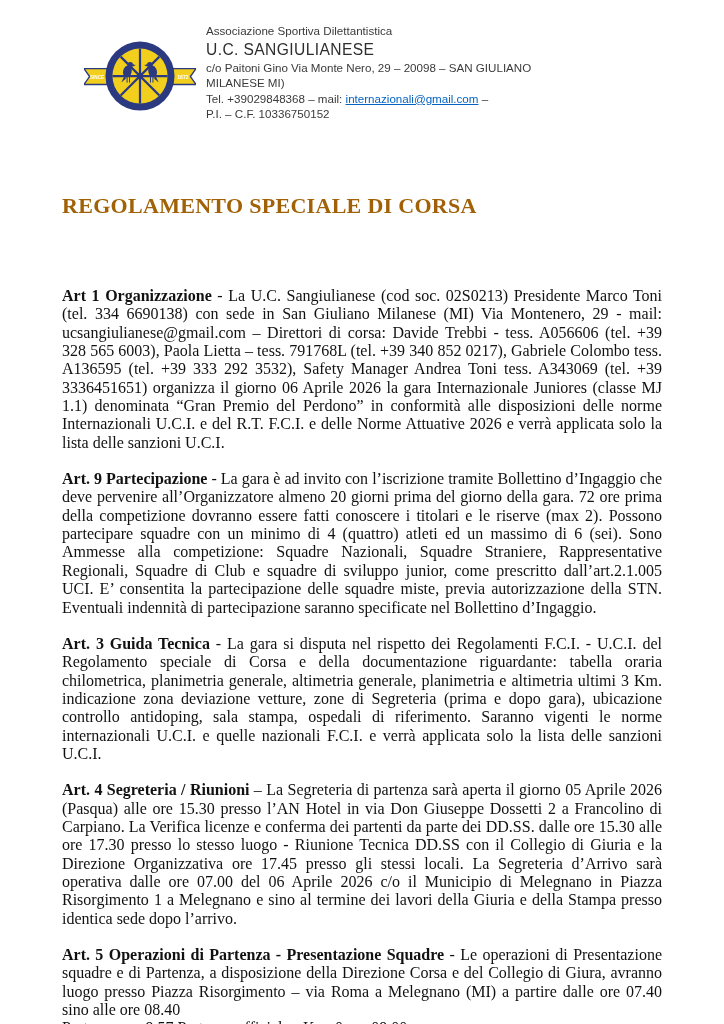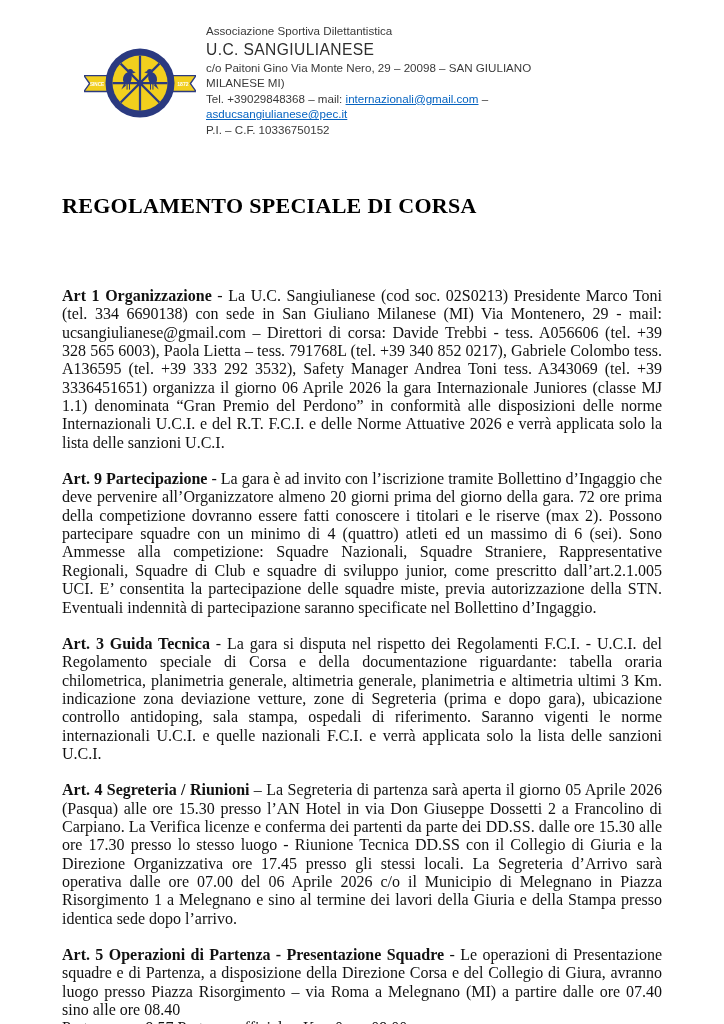--- a/index.html
+++ b/index.html
@@ -10,21 +10,21 @@
     color:#111111;
     position:relative;
     overflow:hidden;
   }
 
   
   .letterhead {
     position:absolute;
     top:20px; left:84px;
     display:flex;
-    align-items:center;
+    align-items:flex-start;
     gap:10px;
   }
   .logo-wrap { width:112px; height:94px; flex:0 0 auto; margin-top:10px; }
   .head-text {
     font-family:"Liberation Sans", sans-serif;
     color:#3a3a3a;
     font-size:11.6px;
     line-height:15.6px;
     padding-top:3px;
     max-width:360px;
@@ -45,21 +45,21 @@
   }
 
   
   .doc-title {
     position:absolute;
     top:193px; left:62px;
     width:600px;
     font-size:22px;
     font-weight:bold;
     letter-spacing:0.3px;
-    color:#000000;
+    color:#a16207;
     font-family:"Liberation Serif", serif;
   }
   .articles {
     position:absolute;
     top:287px; left:62px;
     width:600px;
   }
   .articles p {
     font-size:16px;
     line-height:18.35px;
@@ -108,21 +108,20 @@
         <rect x="70.7" y="50" width="1.1" height="6"></rect>
       </g>
     </svg>
   </div>
 
   <div class="head-text">
     <div class="assoc-line">Associazione Sportiva Dilettantistica</div>
     <div class="club-name">U.C. SANGIULIANESE</div>
     <div>c/o Paitoni Gino Via Monte Nero, 29 – 20098 – SAN GIULIANO MILANESE MI)</div>
     <div><span>Tel. +39029848368 – mail: </span><span class="head-link">internazionali@gmail.com</span><span> –</span></div>
-    <div><span class="head-link">asducsangiulianese@pec.it</span></div>
     <div>P.I. – C.F. 10336750152</div>
   </div>
 </div>
 
 <h1 class="doc-title">REGOLAMENTO SPECIALE DI CORSA</h1>
 
 <div class="articles">
 
   <p><b>Art 1 Organizzazione</b>
 <span>- La U.C. Sangiulianese (cod soc. 02S0213) Presidente Marco Toni (tel. 334 6690138) con sede in San Giuliano Milanese (MI) Via Montenero, 29 - mail: ucsangiulianese@gmail.com – Direttori di corsa: Davide Trebbi - tess. A056606 (tel. +39 328 565 6003), Paola Lietta – tess. 791768L (tel. +39 340 852 0217), Gabriele Colombo tess. A136595 (tel. +39 333 292 3532), Safety Manager Andrea Toni tess. A343069 (tel. +39 3336451651) organizza il giorno 06 Aprile 2026 la gara Internazionale Juniores (classe MJ 1.1) denominata “Gran Premio del Perdono” in conformità alle disposizioni delle norme Internazionali U.C.I. e del R.T. F.C.I. e delle Norme Attuative 2026 e verrà applicata solo la lista delle sanzioni U.C.I.</span></p>

